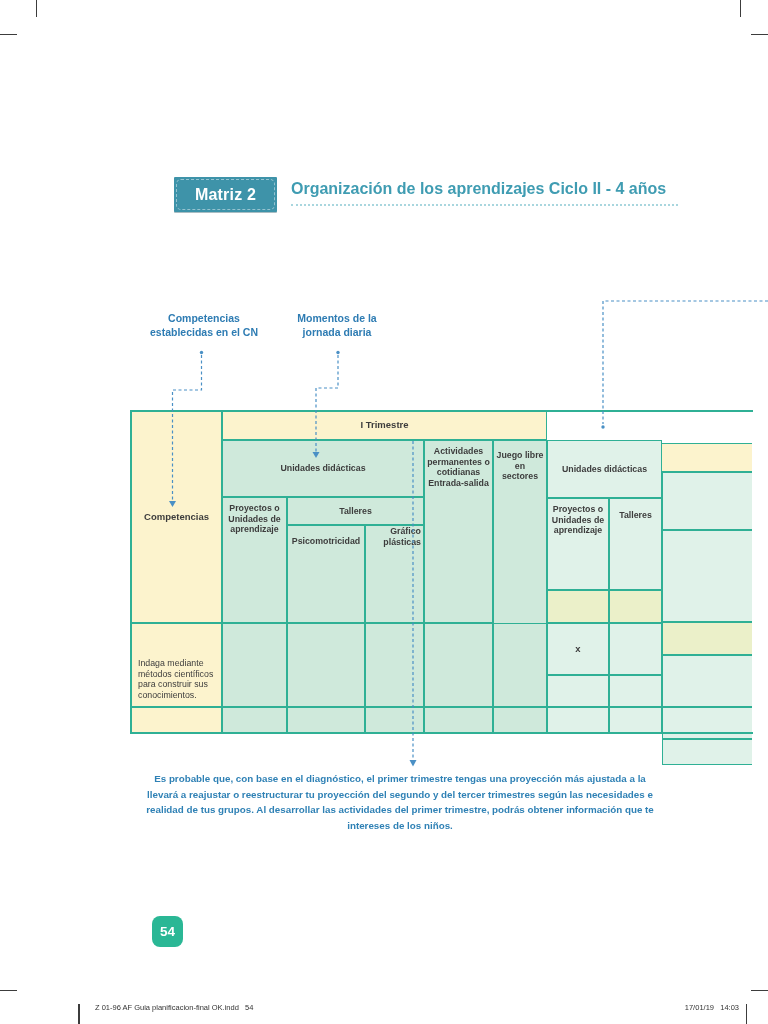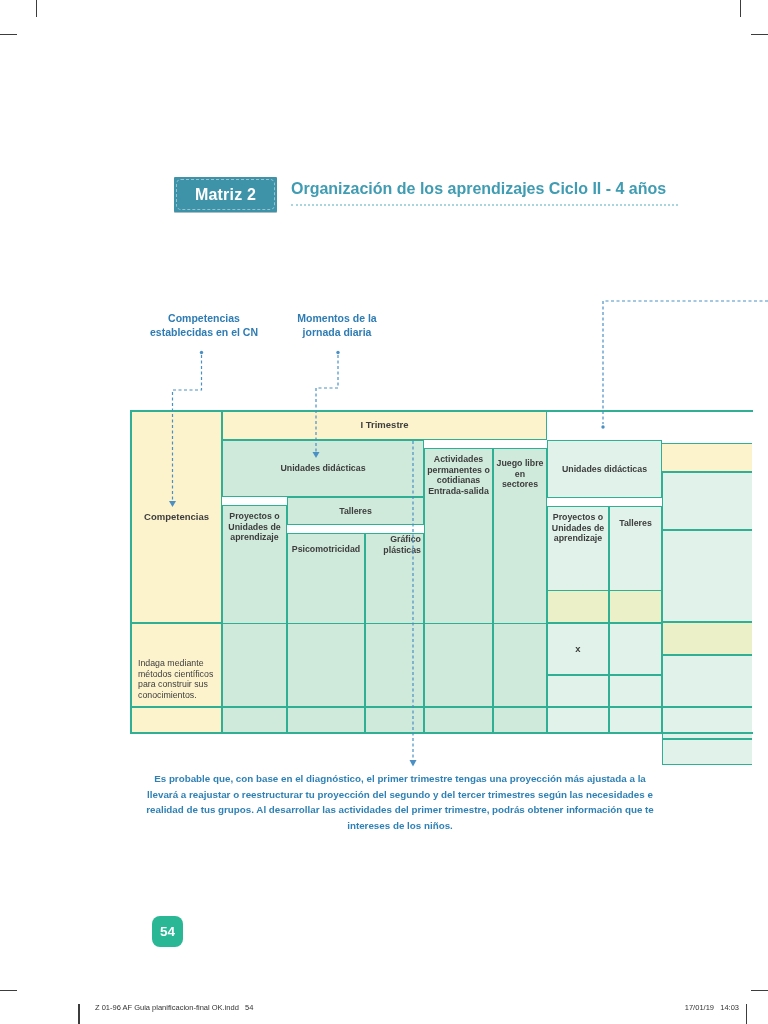--- a/index.html
+++ b/index.html
@@ -45,21 +45,21 @@
     text-align:center;line-height:14px;
   }
   .callout div{white-space:nowrap;}
   
   .tablewrap{position:absolute;left:131px;top:411px;width:621px;height:322px;}
   .cell{
     position:absolute;box-sizing:border-box;border:1px solid var(--border);
     display:flex;align-items:center;justify-content:center;text-align:center;
     color:var(--ink);font-size:8.8px;font-weight:600;line-height:10.5px;padding:2px;
   }
-  .cell.vtop{align-items:flex-start;margin-top:8px;}
+  .cell.vtop{align-items:flex-start;}
   .g1{background:var(--green1);} .g2{background:var(--green2);}
   .yel{background:var(--yellow);} .yg{background:var(--yg);}
   .th{font-size:9.5px;font-weight:bold;}
   .noright{border-right:none;margin-top:32px;}
   .indaga{align-items:flex-end;justify-content:flex-start;text-align:left;
     font-weight:normal;padding:5px 6px;line-height:10.8px;}
   .frame{position:absolute;background:var(--border);}
   
   .note{
     position:absolute;left:130px;top:771px;width:540px;text-align:center;

